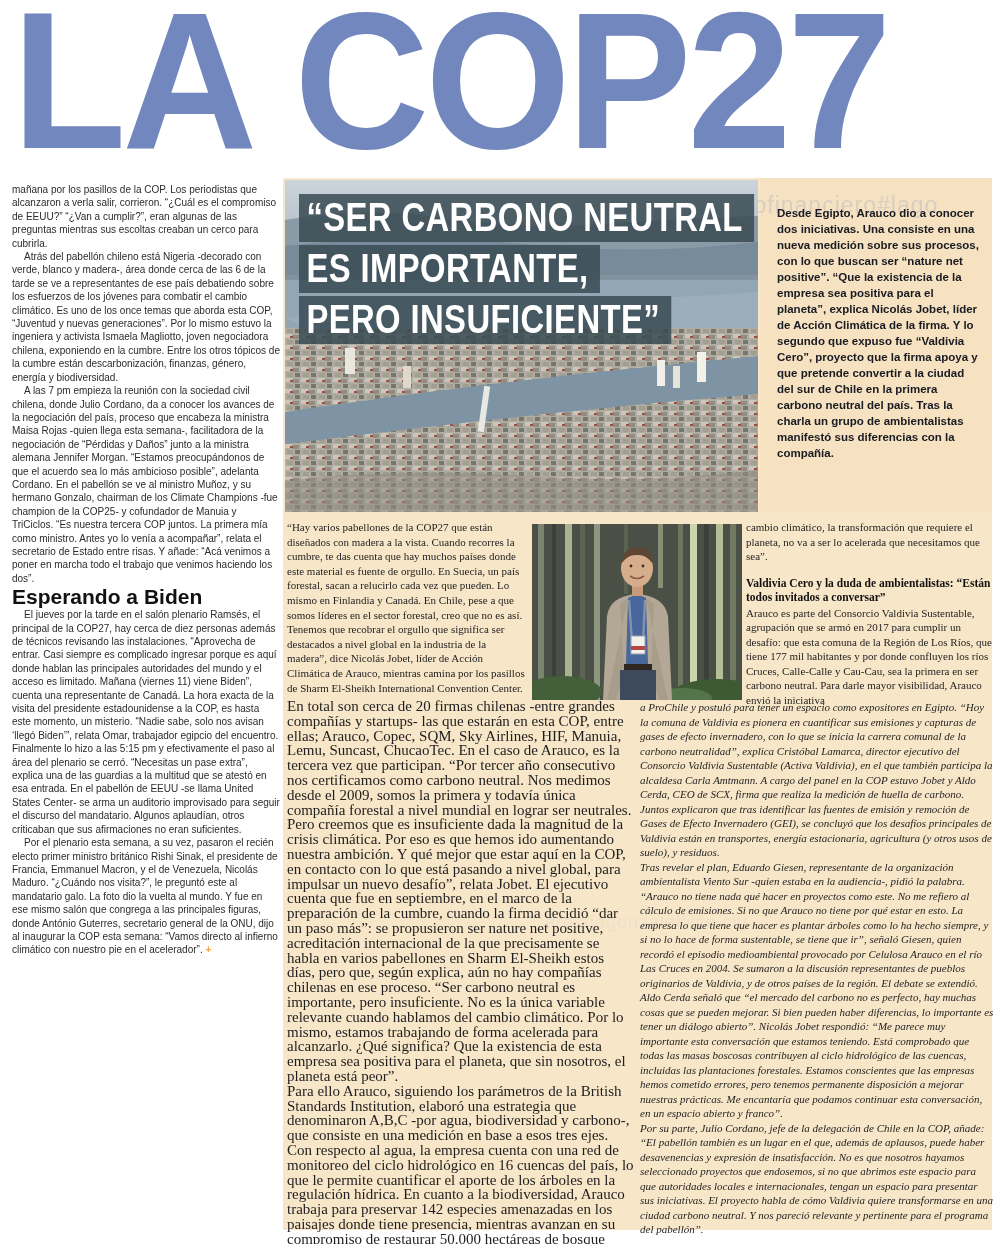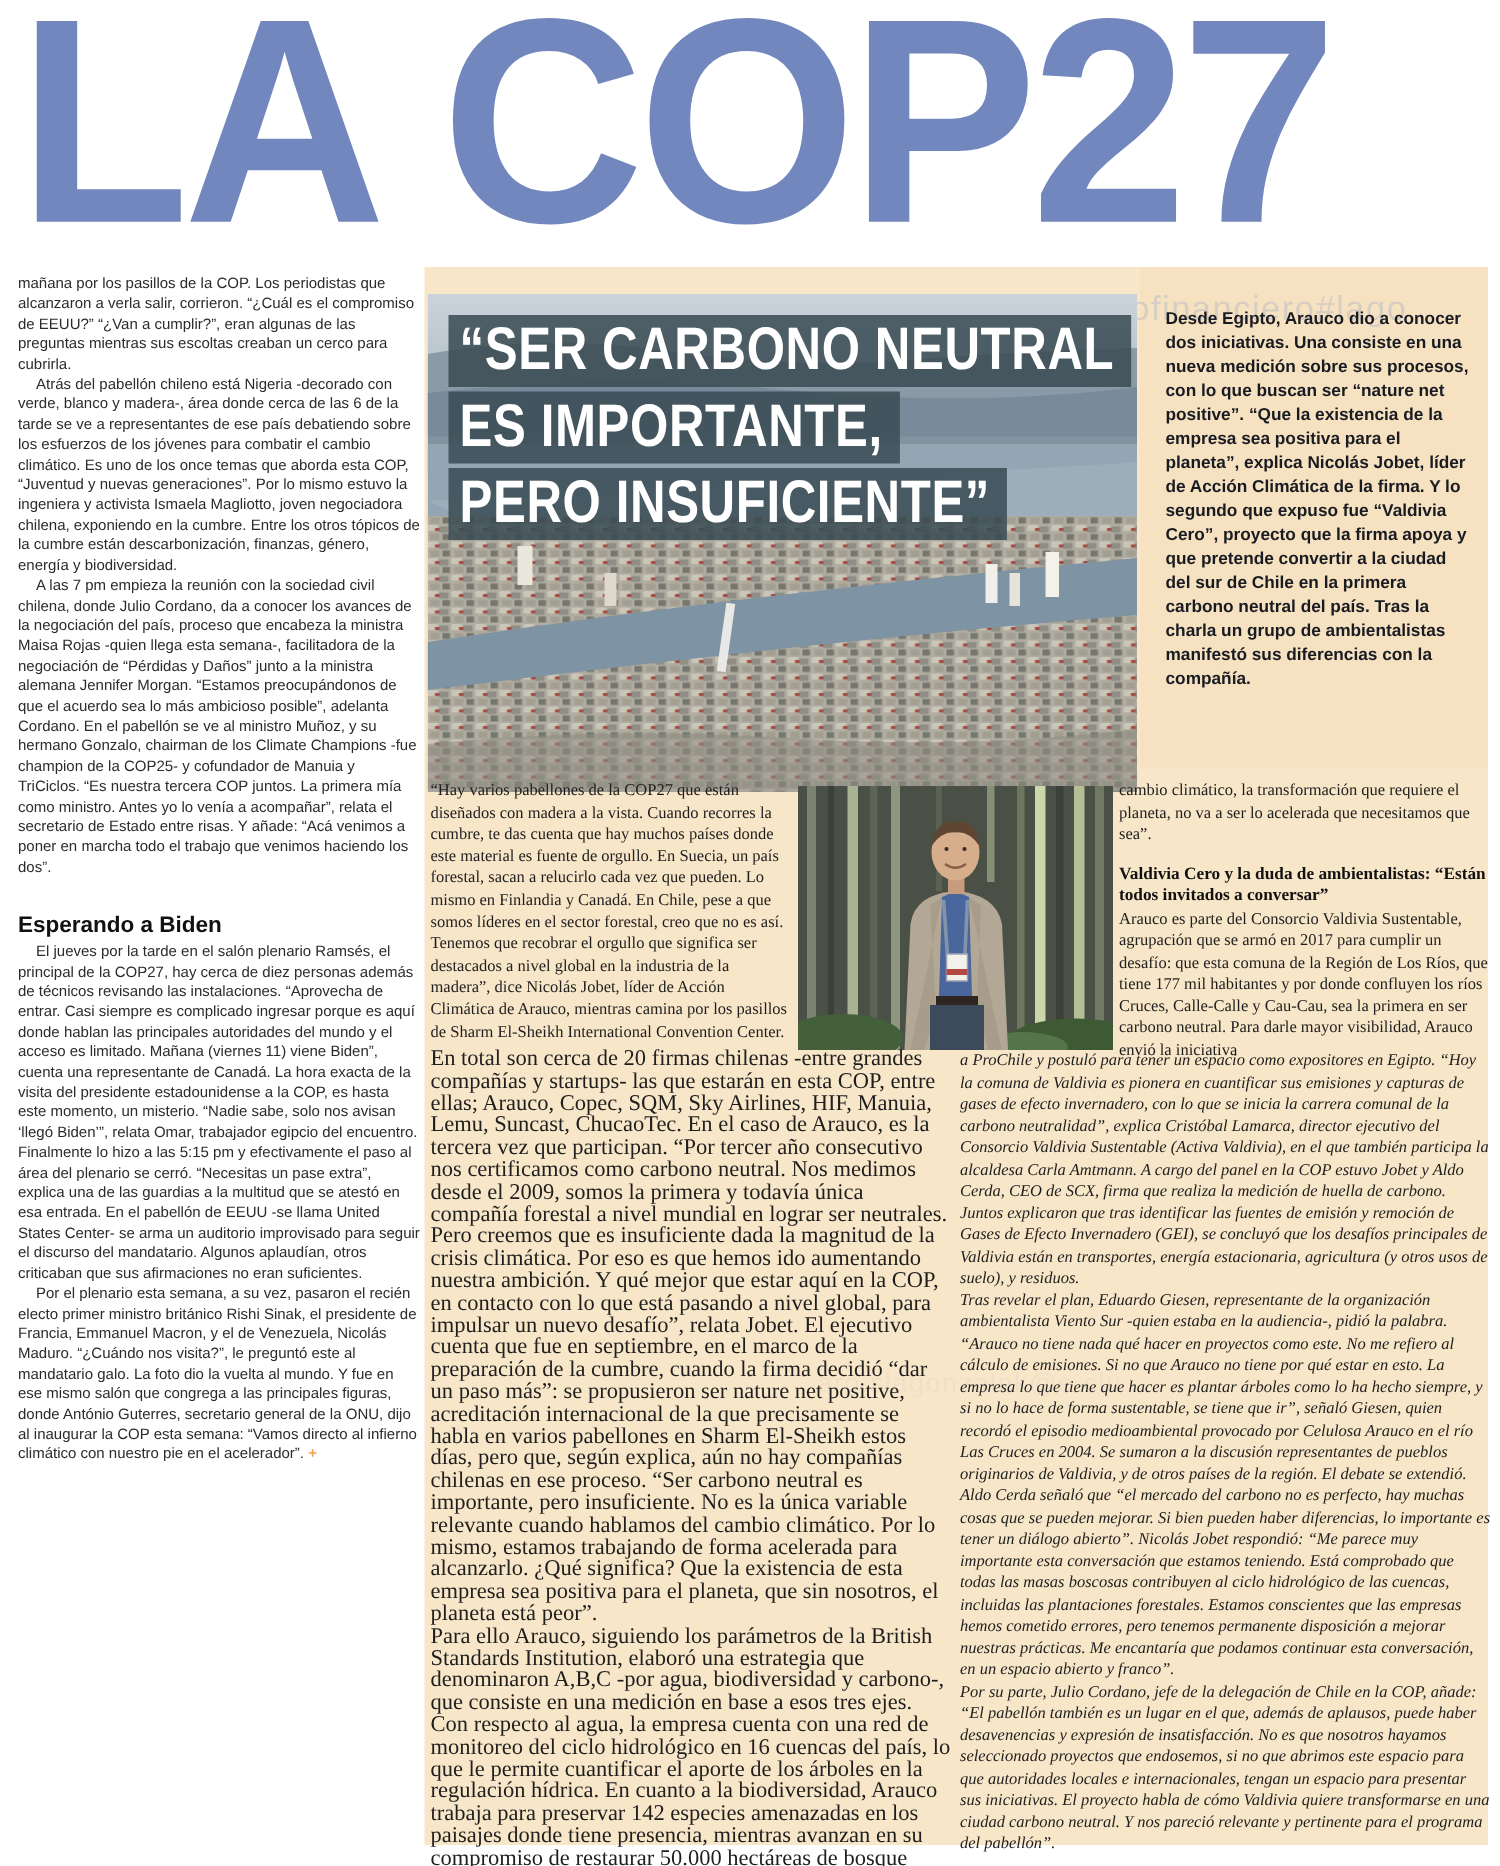--- a/index.html
+++ b/index.html
@@ -15,25 +15,25 @@
   .watermark{position:absolute;color:#b9bcc6;font-size:23px;letter-spacing:1px;
              opacity:0.45;pointer-events:none;}
   .wm-top{left:705px;top:192px;opacity:0.5;}
   .wm-mid{left:545px;top:912px;font-size:18px;opacity:0.14;}
 
   
   .leftcol{position:absolute;left:12px;top:183px;width:268px;color:#2b2b2b;
            font-size:10px;line-height:13.4px;}
   .leftcol p{margin:0;}
   .leftcol p.ind{text-indent:12px;}
-  .leftcol h2{margin:23px 0 3px 0;font-size:15px;line-height:17px;color:#111;}
+  .leftcol h2{margin:3px 0 3px 0;font-size:21px;line-height:17px;color:#111;}
   .plus{color:#f2a24b;font-weight:bold;}
 
   
-  .hero{position:absolute;left:285px;top:196px;width:473px;height:332px;overflow:hidden;}
+  .hero{position:absolute;left:285px;top:180px;width:473px;height:332px;overflow:hidden;}
   .hero svg{position:absolute;left:0;top:0;}
   .quote{position:absolute;left:14px;top:14px;}
   .qline{display:table;background:rgba(56,74,82,0.85);color:#ffffff;
          font-weight:bold;font-size:40px;line-height:44px;letter-spacing:0.5px;
          padding:1px 14px 3px 9px;margin-bottom:3px;white-space:nowrap;
          transform:scaleX(0.82);transform-origin:left top;}
 
   
   .sidebox{position:absolute;left:777px;top:205px;width:202px;color:#191b22;
            font-size:11.5px;line-height:16px;font-weight:bold;}

